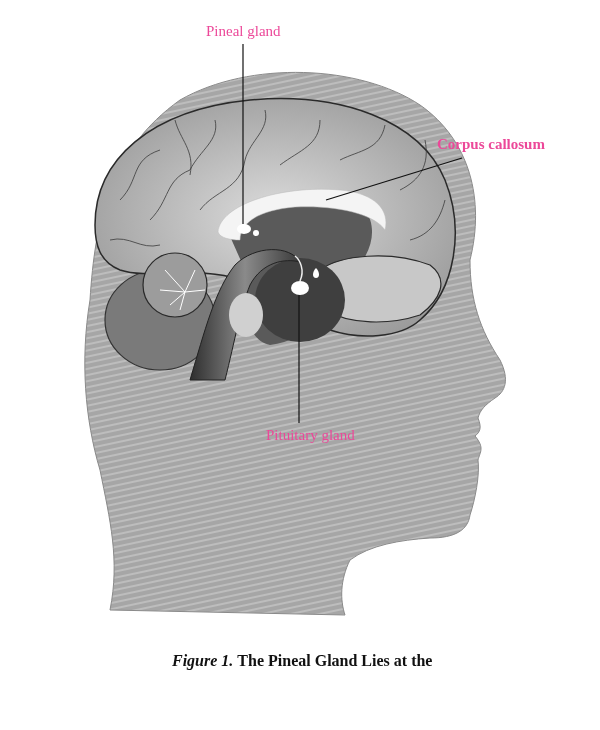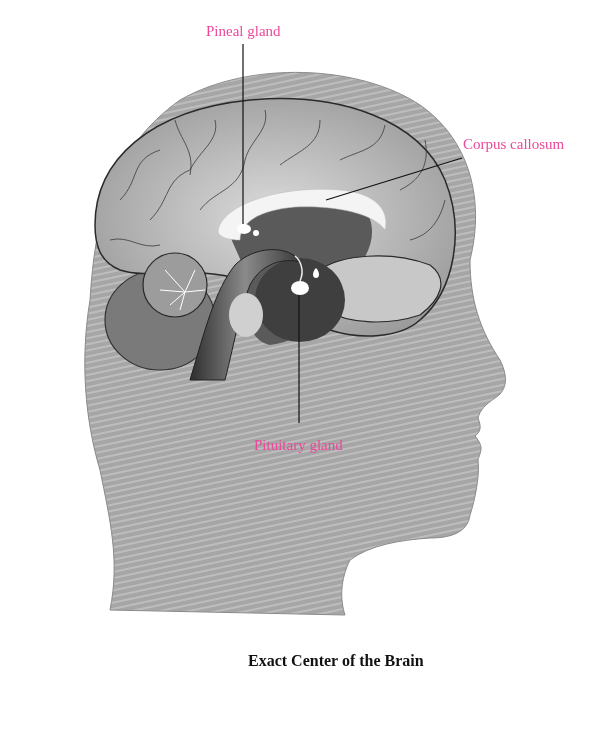--- a/index.html
+++ b/index.html
@@ -1,22 +1,22 @@
 <!DOCTYPE html>
 <html><head>
 <meta charset="utf-8">
 <style>
   html, body { margin: 0; padding: 0; background: #ffffff; }
   body { width: 600px; height: 730px; position: relative; overflow: hidden;
          font-family: "Liberation Serif", "DejaVu Serif", serif; color: #111; }
   #figure { position: absolute; left: 0; top: 0; width: 600px; height: 730px; }
   .label { position: absolute; font-size: 15px; color: #ec4899; white-space: nowrap; }
   #lbl-pineal { left: 206px; top: 23px; }
-  #lbl-corpus { left: 463px; top: 136px; }
-  #lbl-pituitary { left: 254px; top: 427px; margin-top: 10px; }
+  #lbl-corpus { left: 437px; top: 136px; font-weight: bold; }
+  #lbl-pituitary { left: 266px; top: 427px; }
   #caption { position: absolute; left: 172px; top: 651px; font-size: 16px; line-height: 20px; color:#111; }
   #caption .fig { font-style: italic; font-weight: bold; }
   #caption .title { font-weight: bold; }
   #caption .line2 { padding-left: 76px; font-weight: bold; }
 </style>
 </head>
 <body>
 
 <svg id="figure" viewBox="0 0 600 730" xmlns="http://www.w3.org/2000/svg">
   <defs>
@@ -101,14 +101,17 @@
   <line x1="243" y1="44" x2="243" y2="224" stroke="#111" stroke-width="1.2"></line>
   <line x1="462" y1="158" x2="326" y2="200" stroke="#111" stroke-width="1.2"></line>
   <line x1="299" y1="295" x2="299" y2="423" stroke="#111" stroke-width="1.2"></line>
 </svg>
 
 <div class="label" id="lbl-pineal">Pineal gland</div>
 <div class="label" id="lbl-corpus">Corpus callosum</div>
 <div class="label" id="lbl-pituitary">Pituitary gland</div>
 
 <div id="caption">
-  <div class="line2">Exact Center of the Brain</div>
+  <div>
+    <span class="fig">Figure 1.</span>
+    <span class="title">The Pineal Gland Lies at the</span>
+  </div>
 </div>
 
 </body></html>

